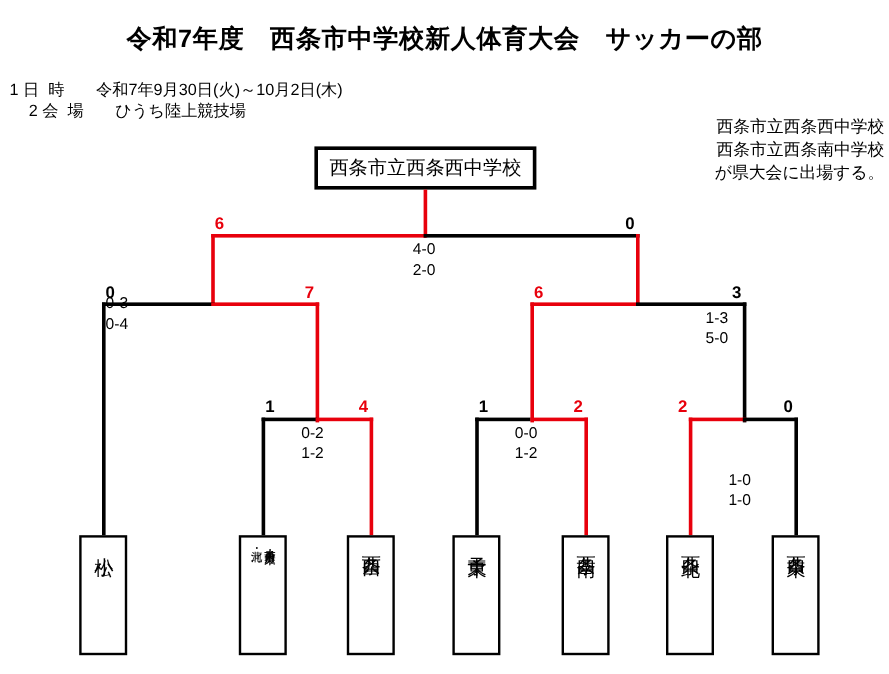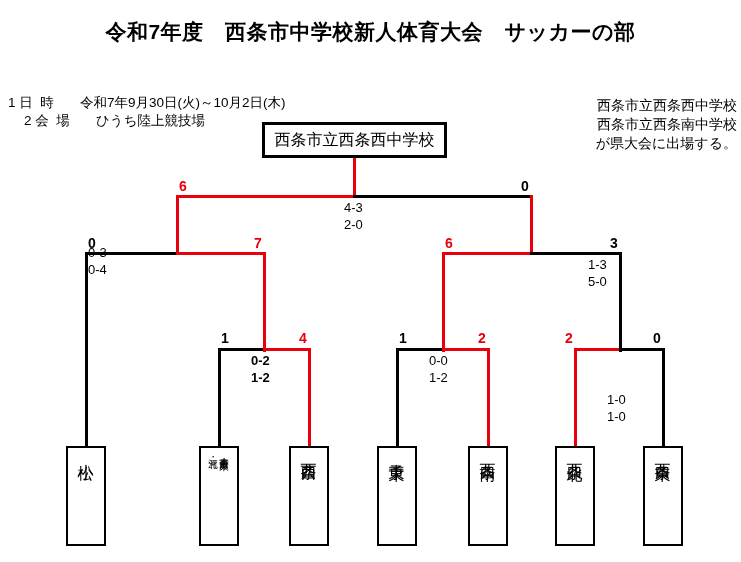--- a/index.html
+++ b/index.html
@@ -18,21 +18,21 @@
   #title{
     left:0;top:18px;width:741px;
     text-align:center;
     font-size:21px;font-weight:bold;
     letter-spacing:0.5px;
     white-space:pre;
   }
   .info-row{font-size:13.5px;white-space:pre;}
   #info-1{left:8px;top:66px;}
   #info-2{left:24px;top:84px;}
-  .info-label{display:inline-block;width:72px;margin-top:28px;}
+  .info-label{display:inline-block;width:72px;}
 
   
   #note{
     right:4px;top:96px;
     font-size:14px;line-height:19px;
     text-align:right;white-space:pre;
   }
 
   
   #champion-box{
@@ -152,27 +152,27 @@
 
 <div class="seed" style="left:221px;top:331px;">1</div>
 <div class="seed red" style="left:299px;top:331px;">4</div>
 
 <div class="seed" style="left:399px;top:331px;">1</div>
 <div class="seed red" style="left:478px;top:331px;">2</div>
 
 <div class="seed red" style="left:565px;top:331px;">2</div>
 <div class="seed" style="left:653px;top:331px;">0</div>
 
-<div class="score" style="left:344px;top:199px;">4-3
+<div class="score" style="left:344px;top:199px;">4-0
 2-0</div>
 <div class="score" style="left:88px;top:244px;">0-3
 0-4</div>
 <div class="score" style="left:588px;top:256px;">1-3
 5-0</div>
-<div class="score" style="left:251px;top:352px;font-weight:bold;">0-2
+<div class="score" style="left:251px;top:352px;">0-2
 1-2</div>
 <div class="score" style="left:429px;top:352px;">0-0
 1-2</div>
 <div class="score" style="left:607px;top:352px;margin-top:39px;">1-0
 1-0</div>
 
 <div class="team-box" style="left:66px;top:446px;height:100px;">
   <span class="tcol">小松</span>
 </div>
 

